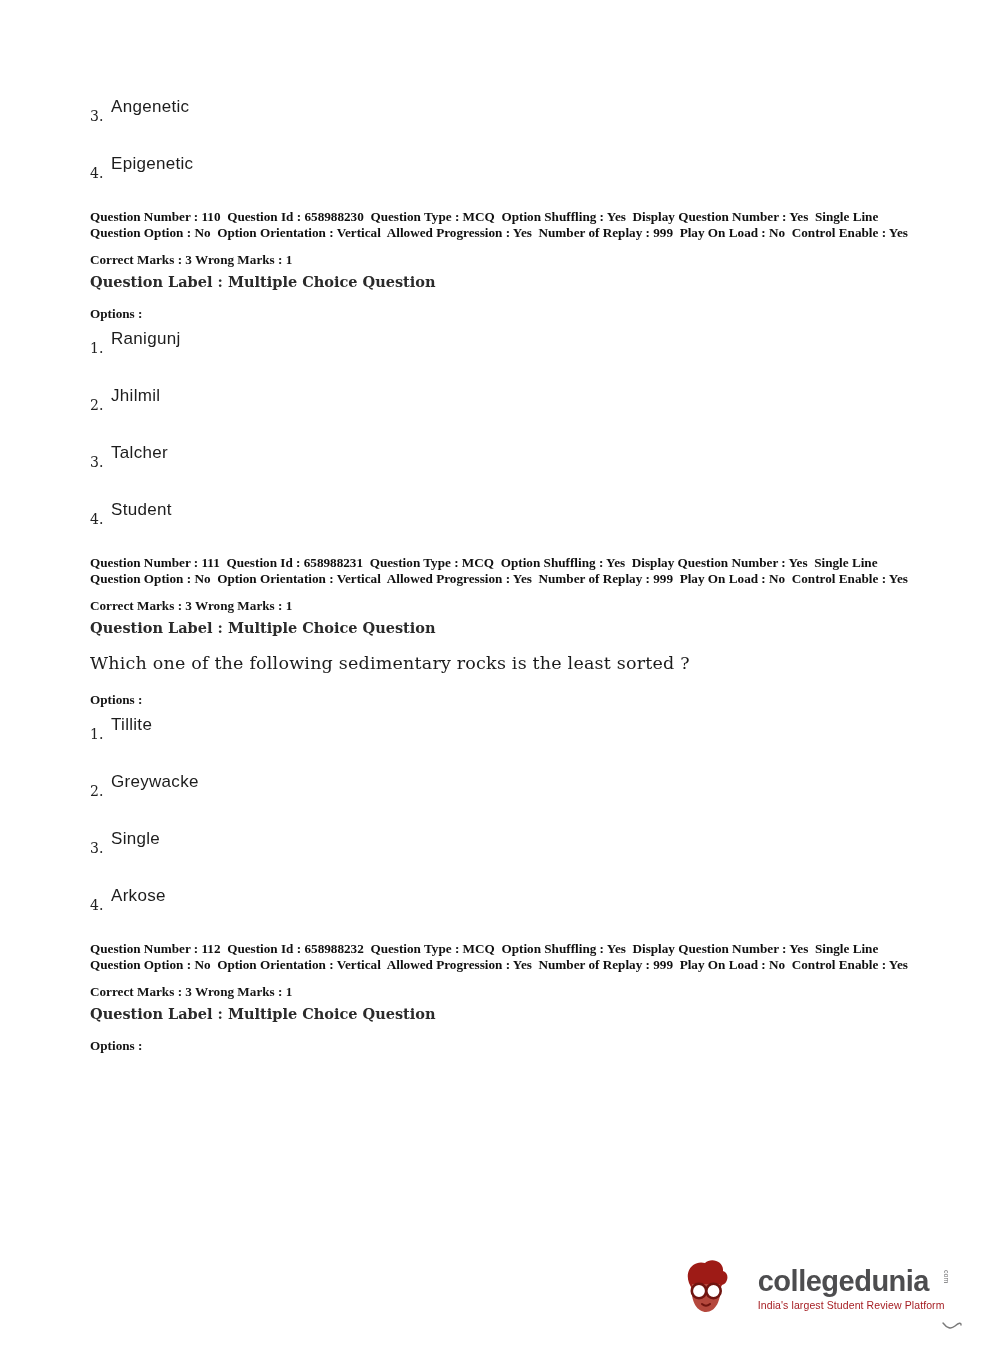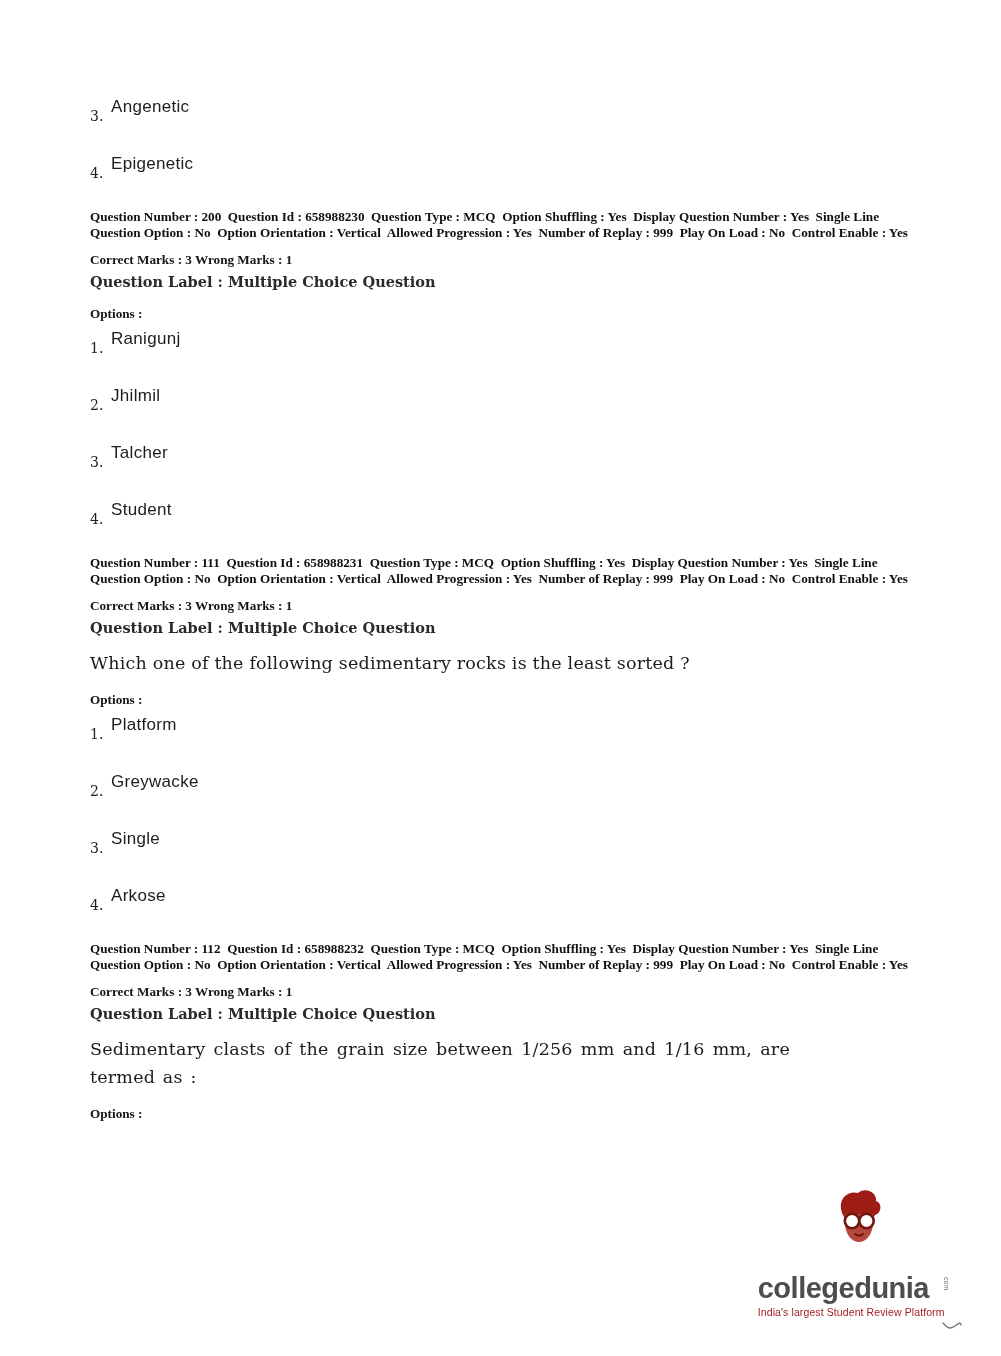--- a/index.html
+++ b/index.html
@@ -41,21 +41,21 @@
     font-size:17.5px; line-height:28px; margin-top:12px;
     font-family:"DejaVu Serif", serif; color:#1c1c1c;
     max-width:660px; letter-spacing:0.2px;
   }
   .qtext.justify { text-align:justify; word-spacing:2px; max-width:700px; }
   .options-heading { font-weight:bold; font-size:13.2px; line-height:15px; margin-top:15px; margin-bottom:6px; }
 
   
   .brand {
     position:absolute; right:40px; bottom:38px;
-    display:flex; align-items:center; gap:25px;flex-direction:column;
+    display:flex; align-items:center; gap:25px;
   }
   .brand-text { display:flex; flex-direction:column; }
   .wordmark {
     font-family:"Liberation Sans", sans-serif;
     font-size:29px; font-weight:700; letter-spacing:-0.5px;
     color:#4d4d4f; line-height:30px; display:flex; align-items:flex-start;
   }
   .wordmark .com {
     font-size:7px; font-weight:400; color:#6d6d6f;
     writing-mode:vertical-rl; margin-left:2px; margin-top:4px; letter-spacing:0;
@@ -76,21 +76,21 @@
       <span class="num">3.</span>
       <span class="lbl">Angenetic</span>
     </div>
     <div class="option">
       <span class="num">4.</span>
       <span class="lbl">Epigenetic</span>
     </div>
   </div>
 
   <div class="question-block first">
-    <p class="meta">Question Number : 200  Question Id : 658988230  Question Type : MCQ  Option Shuffling : Yes  Display Question Number : Yes  Single Line Question Option : No  Option Orientation : Vertical  Allowed Progression : Yes  Number of Replay : 999  Play On Load : No  Control Enable : Yes</p>
+    <p class="meta">Question Number : 110  Question Id : 658988230  Question Type : MCQ  Option Shuffling : Yes  Display Question Number : Yes  Single Line Question Option : No  Option Orientation : Vertical  Allowed Progression : Yes  Number of Replay : 999  Play On Load : No  Control Enable : Yes</p>
     <p class="marks">Correct Marks : 3  Wrong Marks : 1</p>
     <p class="qlabel">Question Label : Multiple Choice Question</p>
     <p class="options-heading">Options :</p>
     <div>
       <div class="option">
         <span class="num">1.</span>
         <span class="lbl">Ranigunj</span>
       </div>
       <div class="option">
         <span class="num">2.</span>
@@ -109,42 +109,41 @@
 
   <div class="question-block">
     <p class="meta">Question Number : 111  Question Id : 658988231  Question Type : MCQ  Option Shuffling : Yes  Display Question Number : Yes  Single Line Question Option : No  Option Orientation : Vertical  Allowed Progression : Yes  Number of Replay : 999  Play On Load : No  Control Enable : Yes</p>
     <p class="marks">Correct Marks : 3  Wrong Marks : 1</p>
     <p class="qlabel">Question Label : Multiple Choice Question</p>
     <p class="qtext">Which one of the following sedimentary rocks is the least sorted ?</p>
     <p class="options-heading">Options :</p>
     <div>
       <div class="option">
         <span class="num">1.</span>
-        <span class="lbl">Platform</span>
+        <span class="lbl">Tillite</span>
       </div>
       <div class="option">
         <span class="num">2.</span>
         <span class="lbl">Greywacke</span>
       </div>
       <div class="option">
         <span class="num">3.</span>
         <span class="lbl">Single</span>
       </div>
       <div class="option">
         <span class="num">4.</span>
         <span class="lbl">Arkose</span>
       </div>
     </div>
   </div>
 
   <div class="question-block">
     <p class="meta">Question Number : 112  Question Id : 658988232  Question Type : MCQ  Option Shuffling : Yes  Display Question Number : Yes  Single Line Question Option : No  Option Orientation : Vertical  Allowed Progression : Yes  Number of Replay : 999  Play On Load : No  Control Enable : Yes</p>
     <p class="marks">Correct Marks : 3  Wrong Marks : 1</p>
     <p class="qlabel">Question Label : Multiple Choice Question</p>
-    <p class="qtext justify">Sedimentary clasts of the grain size between 1/256 mm and 1/16 mm, are termed as :</p>
     <p class="options-heading">Options :</p>
   </div>
 
 </div>
 
 <div class="brand">
   <svg width="54" height="60" viewBox="0 0 54 60" aria-hidden="true">
     <path d="M10 25 C5 11 16 2 26 5 C32 -1 45 3 44 13 C51 15 49 26 43 27 L41 31 L13 31 Z" fill="#9e1b16"></path>
     <path d="M13 26 C11 45 19 54 27 54 C36 54 43 43 41 26 Z" fill="#b5483d"></path>
     <circle cx="20" cy="33" r="7.2" fill="#ffffff" stroke="#701510" stroke-width="2.6"></circle>

